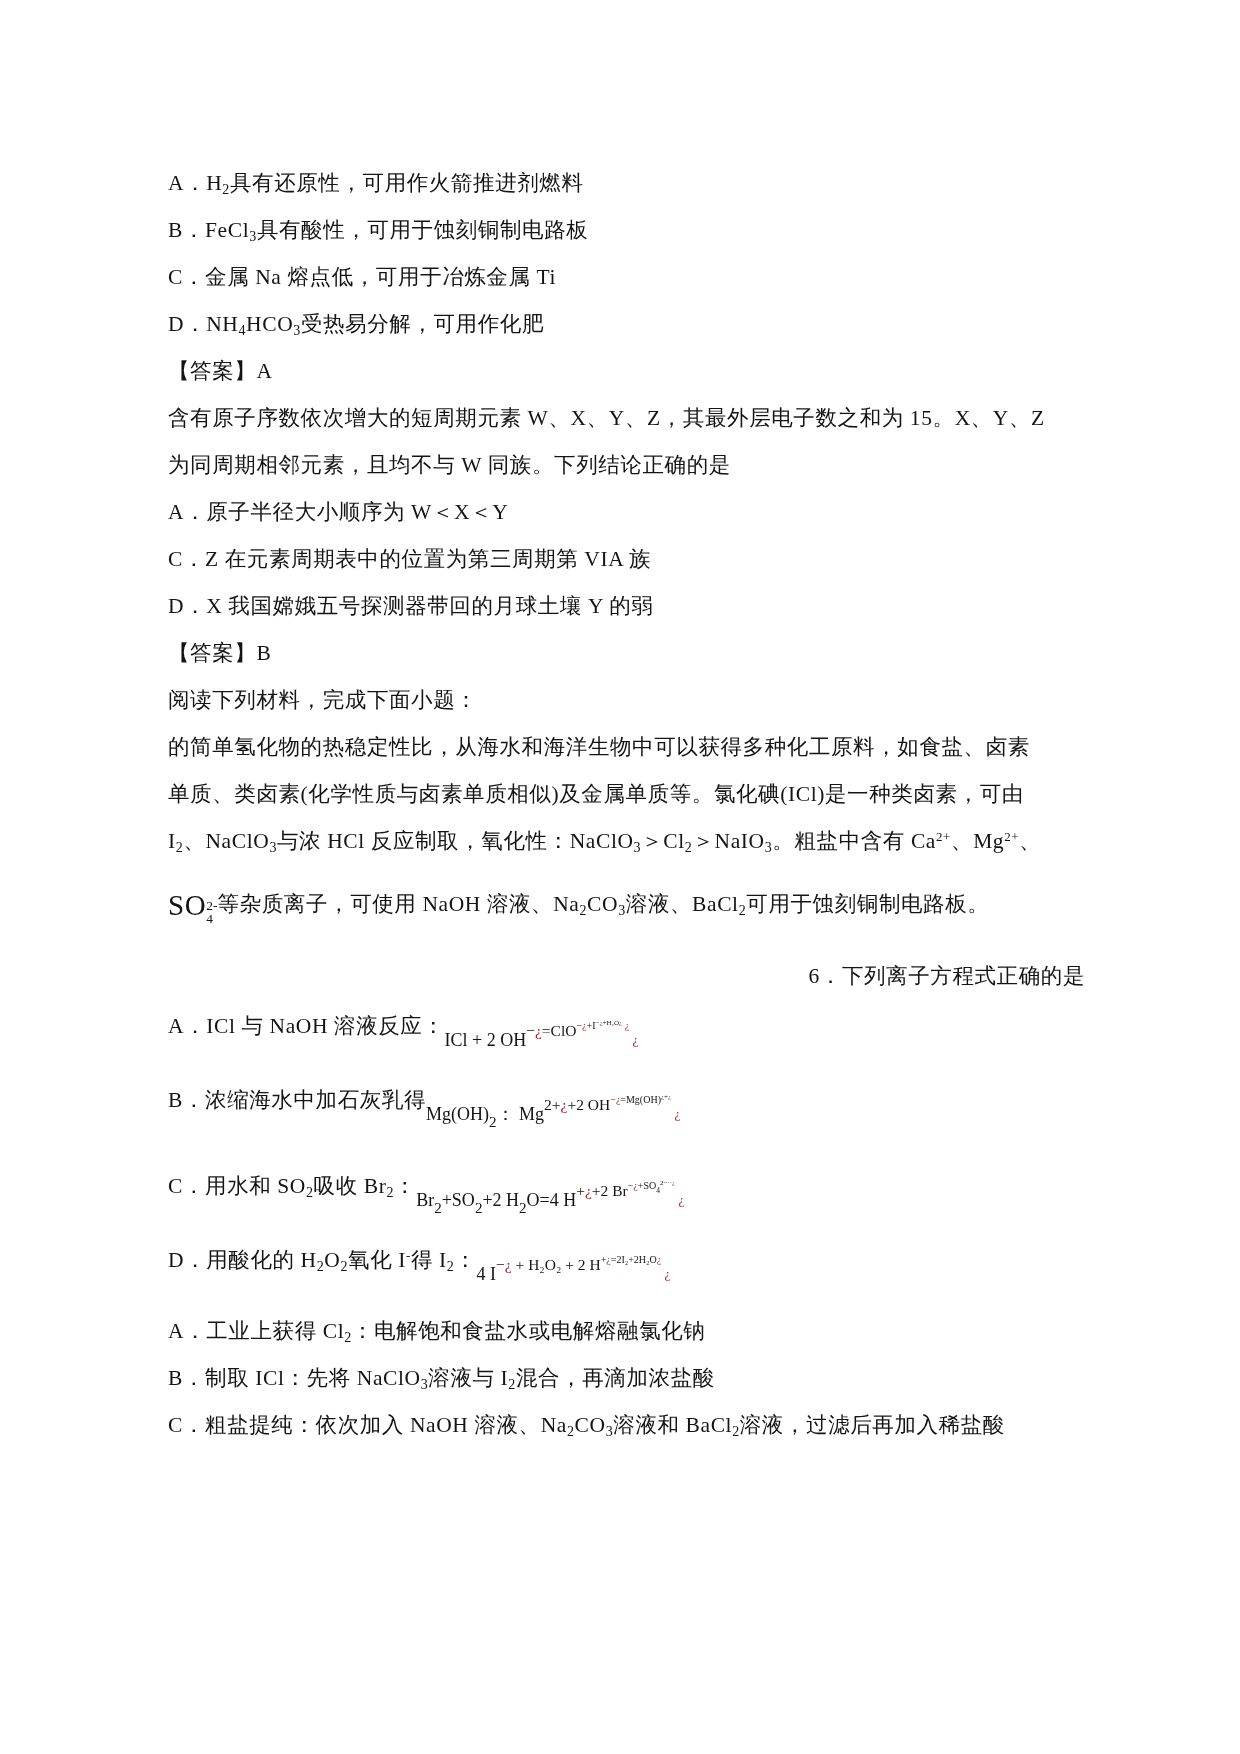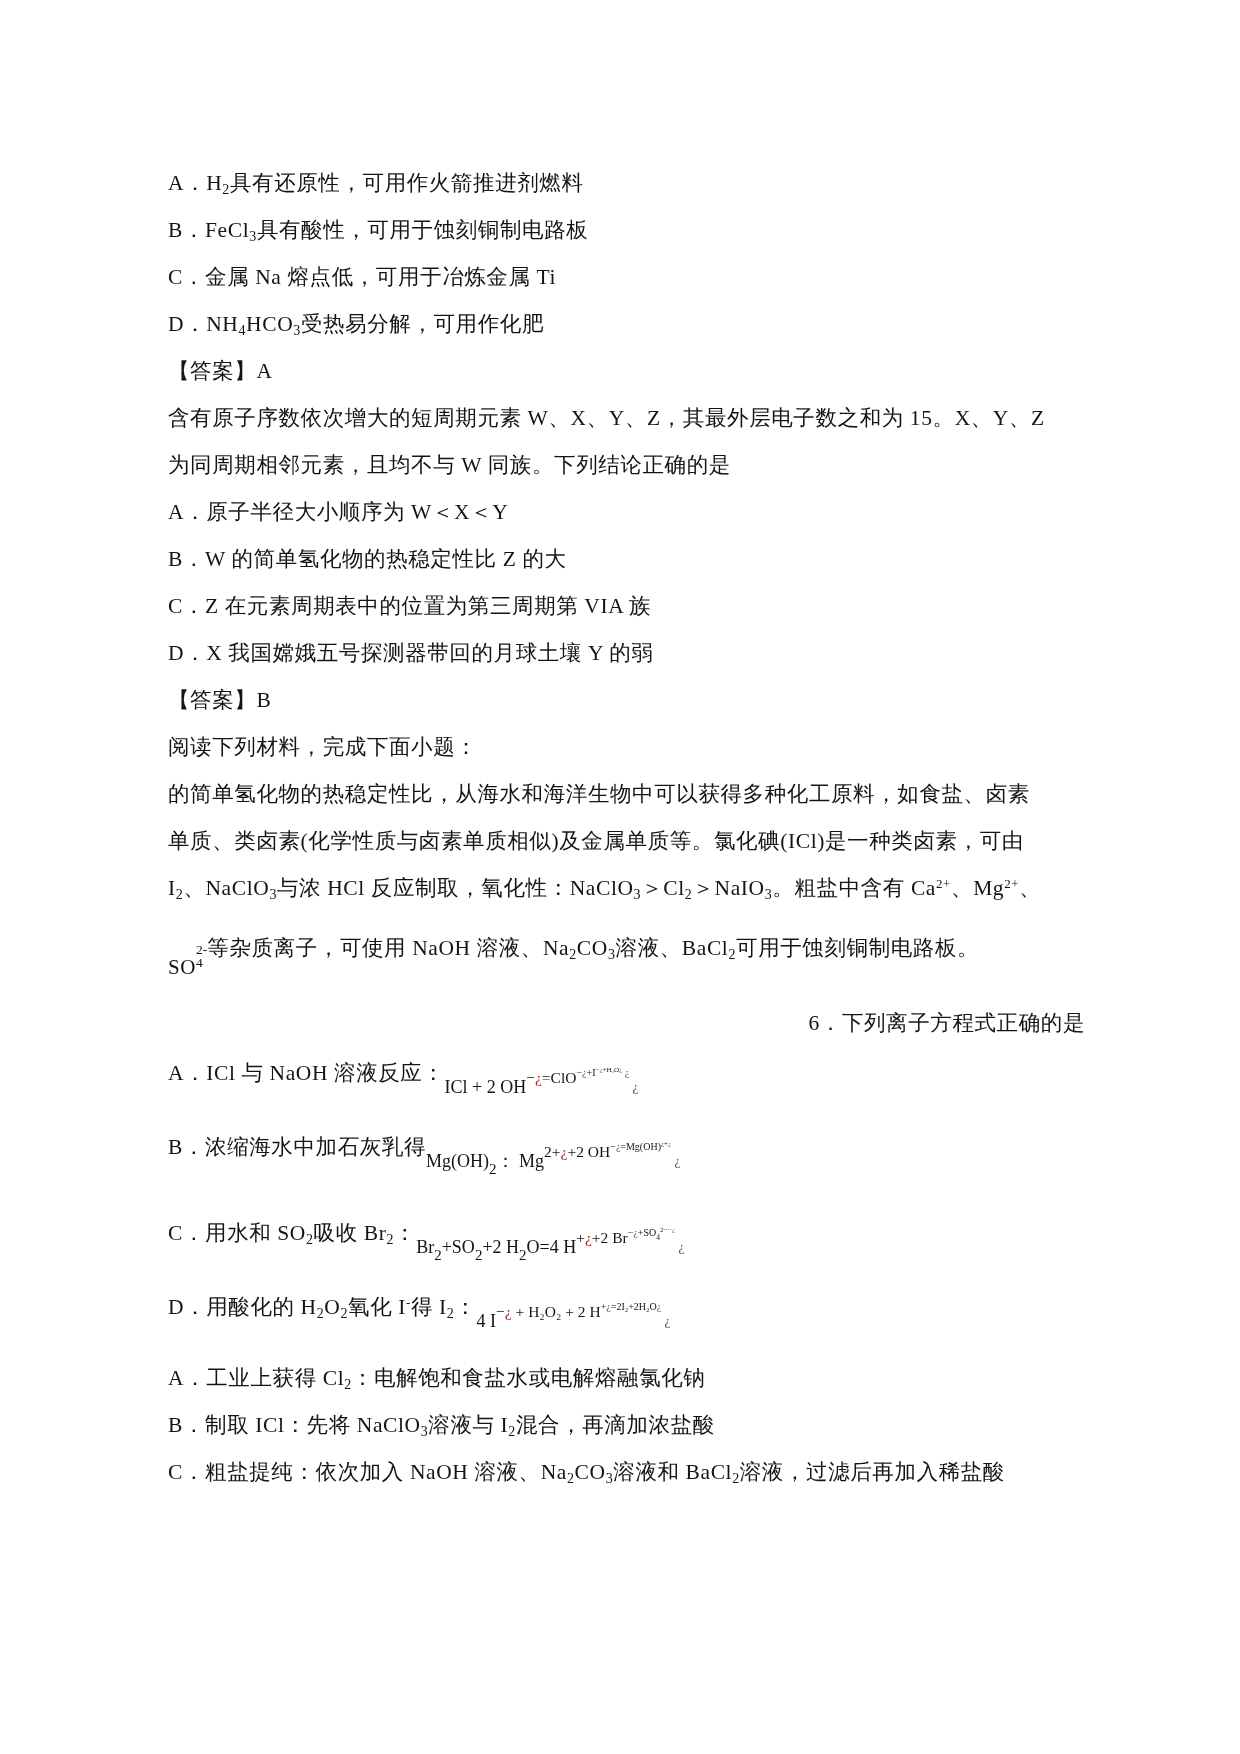--- a/index.html
+++ b/index.html
@@ -22,21 +22,21 @@
     white-space:nowrap;
     letter-spacing:0.6px;
   }
   
   .run { position:relative; }
   .b { font-size:14px; top:4px; }
   .p { font-size:13px; top:-7px; }
 
   
   .line.so4 { height:72px; line-height:72px; }
-  .lw { font-size:21px; top:19px; }
+  .lw { font-size:29px; top:4px; }
   .stack {
     display:inline-block; vertical-align:-12px;
     line-height:12px; font-size:13.5px;
     letter-spacing:0; text-align:left; position:relative; top:0;
   }
   .stack div { height:13px; }
 
   .line.mt { margin-top:16px;text-align:right; }
 
   
@@ -61,21 +61,20 @@
 <div class="page" style="background: rgb(255, 255, 255); color: rgb(20, 20, 20);">
   <div class="content">
       <div class="line t"><span class="run">A．H</span><span class="run b">2</span><span class="run">具有还原性，可用作火箭推进剂燃料</span></div>
       <div class="line t"><span class="run">B．FeCl</span><span class="run b">3</span><span class="run">具有酸性，可用于蚀刻铜制电路板</span></div>
       <div class="line t"><span class="run">C．金属 Na 熔点低，可用于冶炼金属 Ti</span></div>
       <div class="line t"><span class="run">D．NH</span><span class="run b">4</span><span class="run">HCO</span><span class="run b">3</span><span class="run">受热易分解，可用作化肥</span></div>
       <div class="line t"><span class="run">【答案】A</span></div>
       <div class="line t"><span class="run">含有原子序数依次增大的短周期元素 W、X、Y、Z，其最外层电子数之和为 15。X、Y、Z</span></div>
       <div class="line t"><span class="run">为同周期相邻元素，且均不与 W 同族。下列结论正确的是</span></div>
       <div class="line t"><span class="run">A．原子半径大小顺序为 W＜X＜Y</span></div>
-      <div class="line t"><span class="run">B．W 的简单氢化物的热稳定性比 Z 的大</span></div>
       <div class="line t"><span class="run">C．Z 在元素周期表中的位置为第三周期第 VIA 族</span></div>
       <div class="line t"><span class="run">D．X 我国嫦娥五号探测器带回的月球土壤 Y 的弱</span></div>
       <div class="line t"><span class="run">【答案】B</span></div>
       <div class="line t"><span class="run">阅读下列材料，完成下面小题：</span></div>
       <div class="line t"><span class="run">的简单氢化物的热稳定性比，从海水和海洋生物中可以获得多种化工原料，如食盐、卤素</span></div>
       <div class="line t"><span class="run">单质、类卤素(化学性质与卤素单质相似)及金属单质等。氯化碘(ICl)是一种类卤素，可由</span></div>
       <div class="line t"><span class="run">I</span><span class="run b">2</span><span class="run">、NaClO</span><span class="run b">3</span><span class="run">与浓 HCl 反应制取，氧化性：NaClO</span><span class="run b">3</span><span class="run">＞Cl</span><span class="run b">2</span><span class="run">＞NaIO</span><span class="run b">3</span><span class="run">。粗盐中含有 Ca</span><span class="run p">2+</span><span class="run">、Mg</span><span class="run p">2+</span><span class="run">、</span></div>
       <div class="line so4"><span class="run lw">SO</span><span class="stack"><div>2-</div><div>4</div></span><span class="run">等杂质离子，可使用 NaOH 溶液、Na</span><span class="run b">2</span><span class="run">CO</span><span class="run b">3</span><span class="run">溶液、BaCl</span><span class="run b">2</span><span class="run">可用于蚀刻铜制电路板。</span></div>
       <div class="line t mt"><span class="run">6．下列离子方程式正确的是</span></div>
       <div class="line eq"><span class="run">A．ICl 与 NaOH 溶液反应：</span><span class="eqb"><span class="run em">ICl + 2 OH</span><span class="run s1">−</span><span class="run s1 red">¿</span><span class="run s1">=ClO</span><span class="run s2">−</span><span class="run s2 red">¿</span><span class="run s2">+I</span><span class="run s3">−</span><span class="run s3 red">¿</span><span class="run s3">+H₂O</span><span class="run s3 red">¿</span><span class="run s2 red"> ¿</span><span class="run end red"> ¿</span></span></div>

